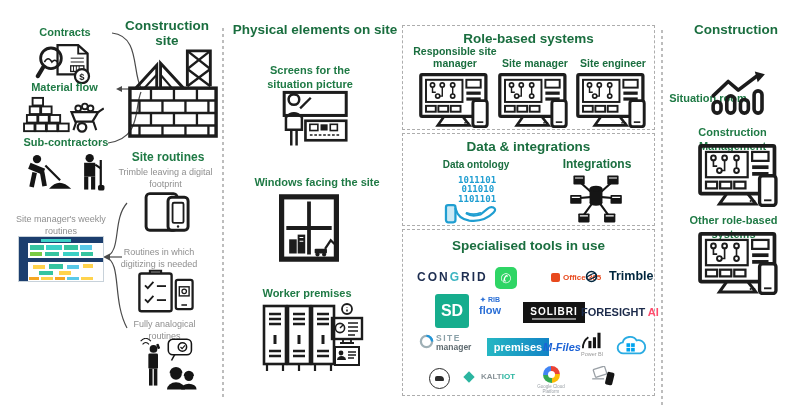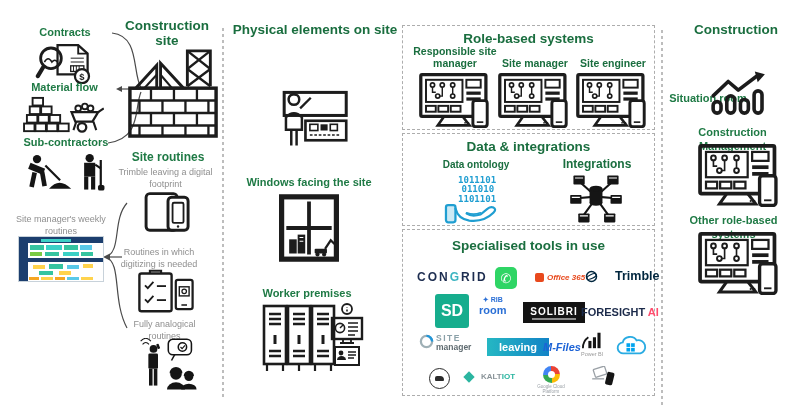--- a/index.html
+++ b/index.html
@@ -21,21 +21,21 @@
   .s-nav{background:#1c3e6e;}
   .c-teal{background:#35c4a0;} .c-aqua{background:#3bd0c6;} .c-grn{background:#7ac943;}
   .c-blu{background:#59c9e8;} .c-yel{background:#ffd34d;} .c-org{background:#f5a623;}
   
   .congrid{font-weight:bold;font-size:12px;letter-spacing:2px;color:#1d2d50;}
   .congrid .g{color:#3bb4c1;}
   .wa{width:22px;height:22px;background:#2fd565;border-radius:5px;color:#fff;
       display:flex;align-items:center;justify-content:center;font-size:13px;}
   .o365{display:flex;align-items:center;gap:3px;font-weight:bold;font-size:8px;color:#e8491d;}
   .o365 .sq{width:9px;height:9px;background:#e8491d;border-radius:2px;}
-  .trimble{display:flex;align-items:center;gap:17px;font-weight:bold;font-size:12.5px;color:#00263e;}
+  .trimble{display:flex;align-items:center;gap:11px;font-weight:bold;font-size:12.5px;color:#00263e;}
   .sdbox{width:34px;height:34px;background:#16ad8d;border-radius:3px;color:#fff;font-weight:bold;
          font-size:16px;display:flex;align-items:center;justify-content:center;}
   .rib{color:#2a6fd6;text-align:center;line-height:1.1;}
   .rib .r1{font-size:7px;font-weight:bold;}
   .rib .r2{font-size:11px;font-weight:bold;}
   .solibri{width:62px;height:21px;background:#131313;color:#fff;font-weight:bold;font-size:10px;
            letter-spacing:1px;display:flex;flex-direction:column;align-items:center;justify-content:center;}
   .solibri .sub{width:44px;height:1.5px;background:#8b8b8b;margin-top:1.5px;}
   .fsai{font-weight:bold;font-size:11px;color:#1b2a4a;white-space:nowrap;}
   .fsai .ai{color:#ff4d6d;}
@@ -258,37 +258,38 @@
       <path d="M60,26 l-5,9"></path>
       <circle cx="72" cy="14" r="6.5"></circle>
       <path d="M69,14 l2.5,2.5 l4.5,-5" stroke-width="1.8"></path>
     </g>
   </svg>
 
   <div class="vdots" style="left:222px;top:28px;height:372px;"></div>
 
   <div class="abs sec-title" style="left:232px;top:22px;width:166px;">Physical elements on site</div>
 
+  <div class="abs item-label" style="left:260px;top:64px;width:100px;">Screens for the situation picture</div>
   <svg class="abs" style="left:270px;top:90px" width="78" height="58" viewBox="0 0 88 64">
     <g fill="none" stroke="#1c1c1c">
       <rect x="16" y="2" width="70" height="26" stroke-width="3.4"></rect>
       <rect x="40" y="34" width="46" height="22" stroke-width="3"></rect>
       <rect x="45" y="38" width="9" height="7" stroke-width="1.8"></rect>
       <rect x="57" y="38" width="8" height="7" fill="#1c1c1c" stroke="none"></rect>
       <rect x="68" y="38" width="8" height="7" stroke-width="1.8"></rect>
       <path d="M45,50 h3 M50,50 h3 M55,50 h3 M60,50 h3 M65,50 h3 M70,50 h3 M75,50 h3" stroke-width="1.8"></path>
       <circle cx="27" cy="10" r="6" stroke-width="2.8"></circle>
       <path d="M21,9 a6,6 0 0 1 9,-4" stroke-width="2.2"></path>
       <path d="M18,30 q9,-9 18,0 v14 h-18 z" stroke-width="2.8"></path>
       <path d="M34,20 L46,8" stroke-width="2.6"></path>
       <path d="M24,44 v18 M30,44 v18" stroke-width="2.8"></path>
     </g>
   </svg>
 
-  <div class="abs item-label" style="left:244px;top:176px;width:130px;">Windows facing the site</div>
+  <div class="abs item-label" style="left:252px;top:176px;width:130px;">Windows facing the site</div>
   <svg class="abs" style="left:278px;top:194px" width="62" height="68" viewBox="0 0 64 72">
     <g fill="none" stroke="#1c1c1c">
       <rect x="3" y="3" width="58" height="66" stroke-width="5.5"></rect>
       <path d="M32,8 V64 M8,36 H56" stroke-width="4"></path>
       <g fill="#1c1c1c" stroke="none">
         <rect x="11" y="48" width="8" height="15"></rect>
         <rect x="20" y="43" width="8" height="20"></rect>
         <rect x="38" y="58" width="13" height="5" rx="1"></rect>
         <circle cx="41" cy="64" r="2.2"></circle>
           <circle cx="48" cy="64" r="2.2"></circle>
@@ -403,38 +404,38 @@
 
   <div class="dashed-box" style="left:402px;top:229px;width:253px;height:167px;">
     <div class="abs sec-title" style="left:0;top:8px;width:100%;">Specialised tools in use</div>
 
     <div class="abs congrid" style="left:14px;top:40px;">
       <span>CON</span><span class="g">G</span><span>RID</span>
     </div>
     <div class="abs wa" style="left:92px;top:37px;">
       <span>✆</span>
       </div>
-    <div class="abs o365" style="left:132px;top:43px;font-style:italic;">
+    <div class="abs o365" style="left:148px;top:43px;">
       <span class="sq"></span>
       <span>Office 365</span>
     </div>
     <div class="abs trimble" style="left:182px;top:39px;">
       <svg width="13" height="13" viewBox="0 0 14 14">
         <circle cx="7" cy="7" r="5.4" fill="none" stroke="#00263e" stroke-width="1.6"></circle>
         <ellipse cx="7" cy="7" rx="5.4" ry="2.2" fill="none" stroke="#00263e" stroke-width="1.2" transform="rotate(-25 7 7)"></ellipse>
       </svg>
       <span>Trimble</span>
     </div>
 
     <div class="abs sdbox" style="left:32px;top:64px;">
       <span>SD</span>
       </div>
     <div class="abs rib" style="left:76px;top:66px;">
       <div class="r1"><span>✦</span> <span>RIB</span></div>
-      <div class="r2">room</div>
+      <div class="r2">flow</div>
     </div>
     <div class="abs solibri" style="left:120px;top:72px;">
       <span>SOLIBRI</span>
       <span class="sub"></span>
     </div>
     <div class="abs fsai" style="left:178px;top:76px;">
       <span>FORESIGHT</span>
       <span class="ai">AI</span>
     </div>
 
@@ -442,21 +443,21 @@
       <svg width="15" height="15" viewBox="0 0 16 16">
         <circle cx="8" cy="8" r="6" fill="none" stroke="#9fb0b6" stroke-width="2.4"></circle>
         <path d="M8,2 a6,6 0 0 1 6,6" fill="none" stroke="#2196d9" stroke-width="2.6"></path>
       </svg>
       <div class="txt">
         <div class="l1">SITE</div>
         <div class="l2">manager</div>
       </div>
     </div>
     <div class="abs basware" style="left:84px;top:108px;">
-      <span>leaving</span>
+      <span>premises</span>
       </div>
     <div class="abs mfiles" style="left:140px;top:111px;">
       <span>M-Files</span></div>
     <div class="abs pbi" style="left:178px;top:100px;">
       <svg width="22" height="20" viewBox="0 0 24 22">
         <path d="M2,20 q0,-8 6,-12" fill="none" stroke="#151515" stroke-width="2"></path>
         <rect x="8" y="12" width="3.4" height="8" fill="#151515"></rect>
         <rect x="13" y="8" width="3.4" height="12" fill="#151515"></rect>
         <rect x="18" y="3" width="3.4" height="17" fill="#151515"></rect>
       </svg>

